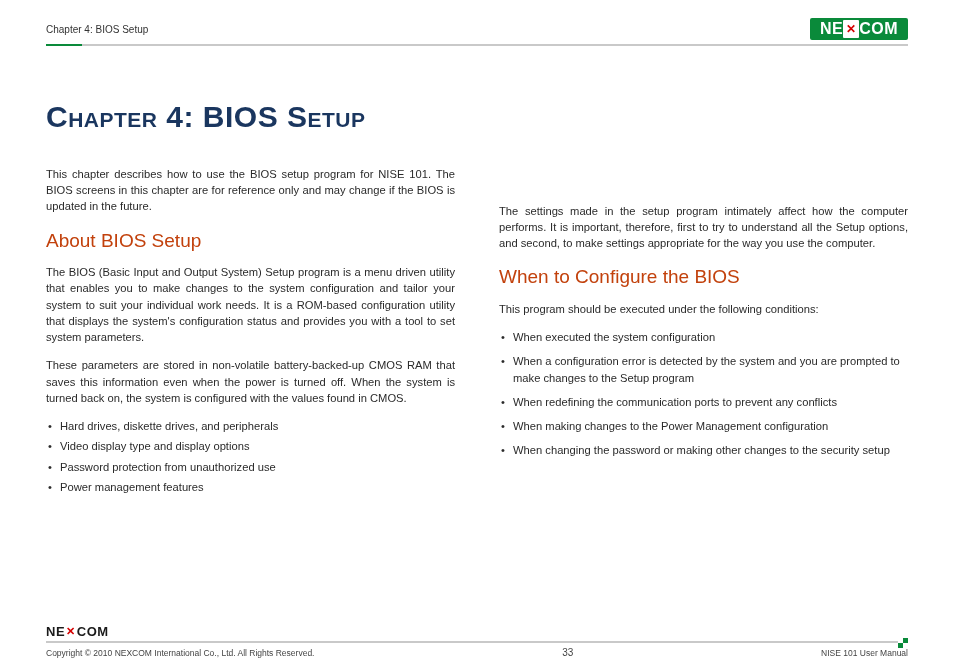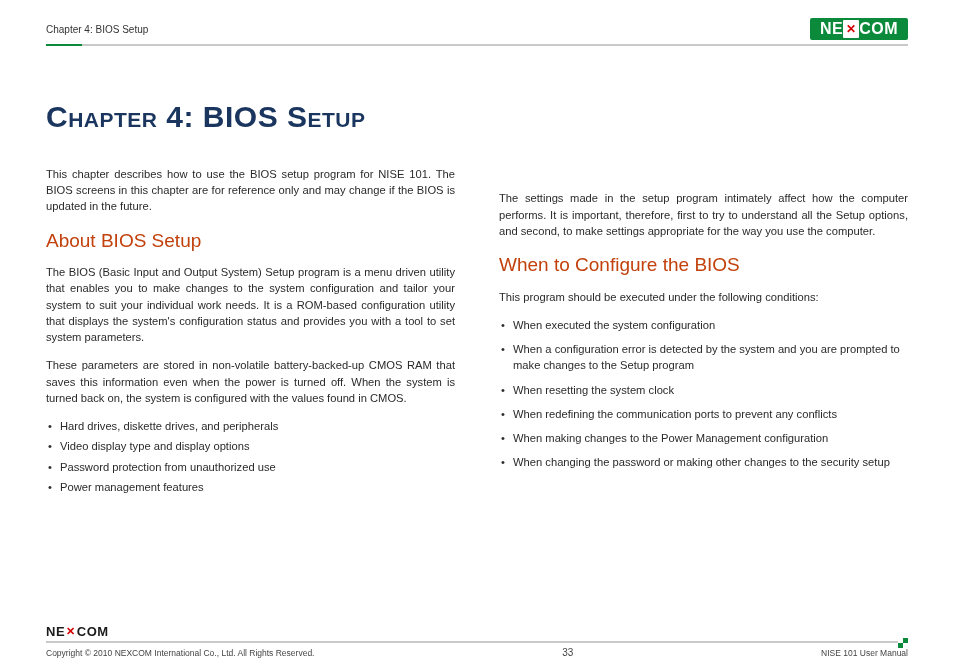--- a/index.html
+++ b/index.html
@@ -130,21 +130,20 @@
       <li>Power management features</li>
     </ul>
   </div>
   <div class="col">
     <p>The settings made in the setup program intimately affect how the computer performs. It is important, therefore, first to try to understand all the Setup options, and second, to make settings appropriate for the way you use the computer.</p>
     <div class="h2">When to Configure the BIOS</div>
     <p>This program should be executed under the following conditions:</p>
     <ul class="bullets spaced">
       <li>When executed the system configuration</li>
       <li>When a configuration error is detected by the system and you are prompted to make changes to the Setup program</li>
-      <li>When resetting the system clock</li>
       <li>When redefining the communication ports to prevent any conflicts</li>
       <li>When making changes to the Power Management configuration</li>
       <li>When changing the password or making other changes to the security setup</li>
     </ul>
   </div>
 </div>
 
 <div class="footer">
   <div class="footer-logo">
     <span>NE</span>

